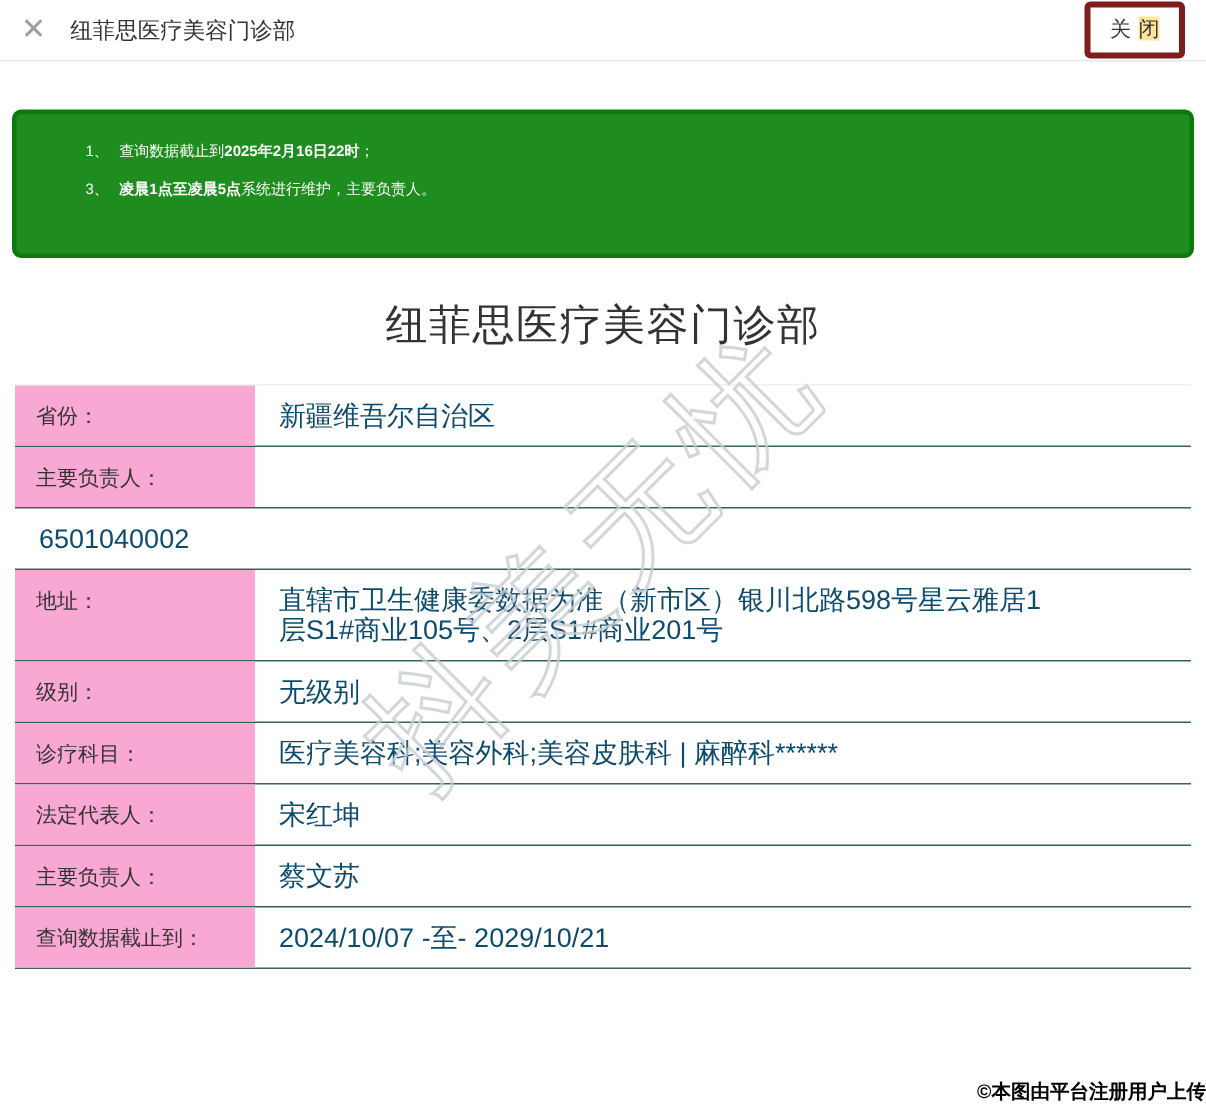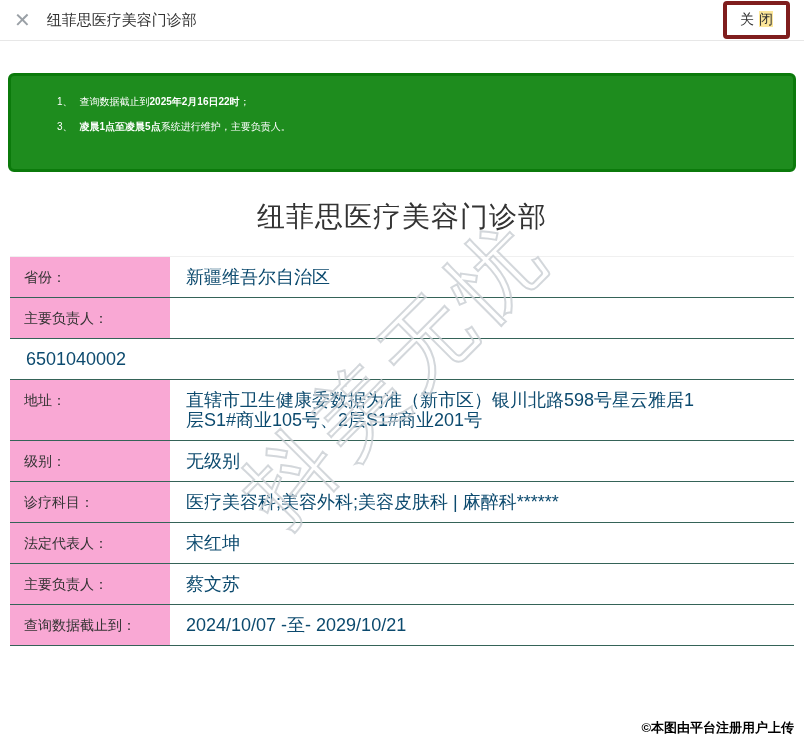--- a/index.html
+++ b/index.html
@@ -101,21 +101,21 @@
     color: rgba(255, 255, 255, 0.08);
     -webkit-text-stroke: 2px #c9ced3;
     opacity: 0.8;
     pointer-events: none;
     z-index: 5;
     font-weight: 400;
   }
   
   .copyright {
     position: absolute;
-    right: 10px;
+    right: 0;
     bottom: 1px;
     font-size: 13px;
     font-weight: bold;
     color: #000;
     text-shadow: -1px -1px 0 #fff, 1px -1px 0 #fff, -1px 1px 0 #fff, 1px 1px 0 #fff;
     z-index: 6;
   }
 </style>
 </head>
 <body>

